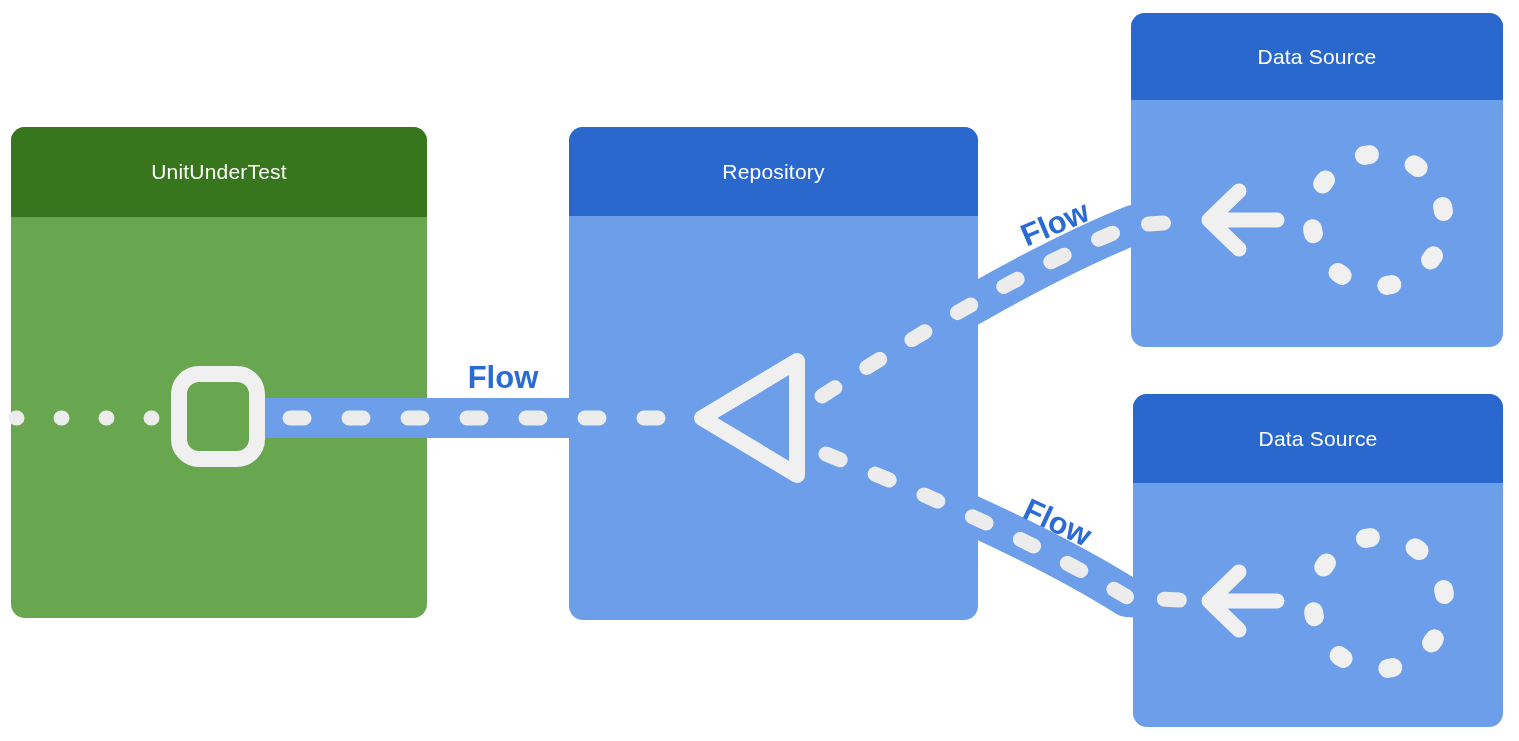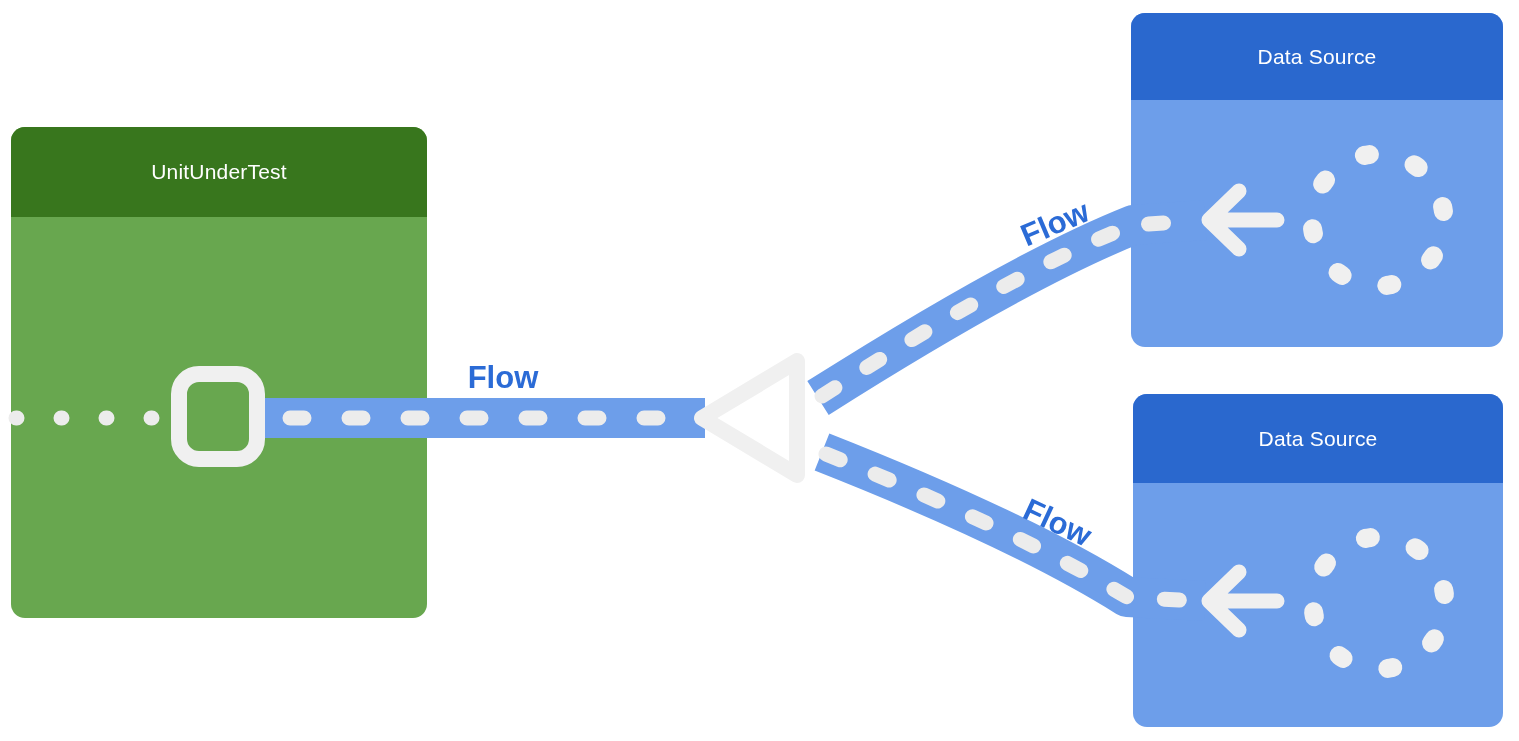--- a/index.html
+++ b/index.html
@@ -55,20 +55,26 @@
 
 <div class="stage">
 
   <div class="node uut">
     <div class="hdr">
       <span>UnitUnderTest</span>
     </div>
     <div class="body"></div>
   </div>
 
+  <div class="node repo">
+    <div class="hdr">
+      <span>Repository</span>
+    </div>
+    <div class="body"></div>
+  </div>
 
   <div class="node ds1">
     <div class="hdr">
       <span>Data Source</span>
     </div>
     <div class="body"></div>
   </div>
 
   <div class="node ds2">
     <div class="hdr">

